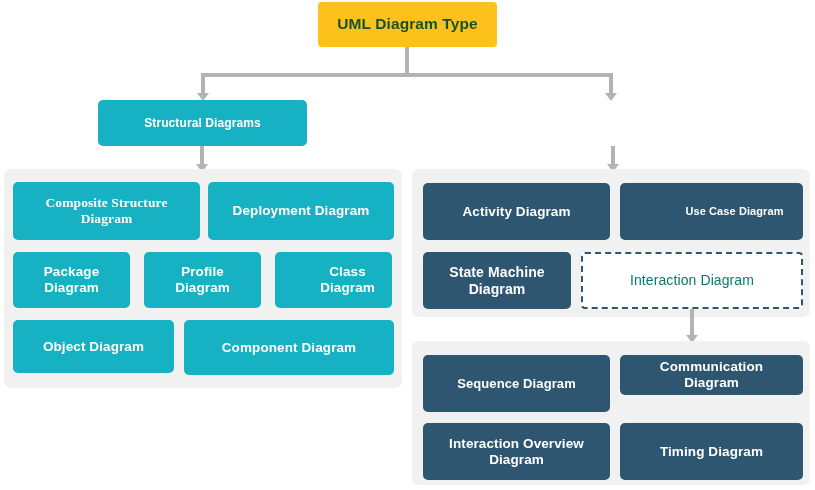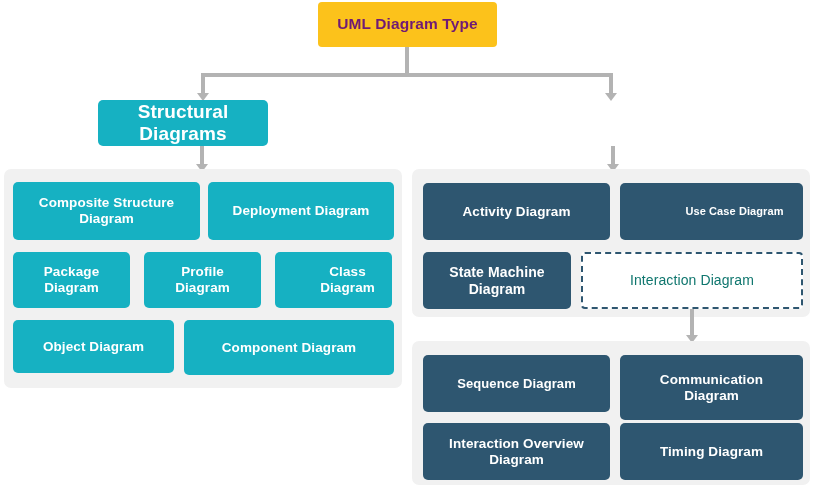--- a/index.html
+++ b/index.html
@@ -29,21 +29,21 @@
     text-align: center;
     border-radius: 5px;
     font-weight: bold;
     line-height: 1.18;
     color: #ffffff;
     white-space: pre-line;
     letter-spacing: 0.1px;
   }
   .node.root {
     background: #fcc21b;
-    color: #701a75;
+    color: #14532d;
     font-size: 15.5px;
     border-radius: 4px;
   }
   .node.teal { background: #16b1c2; }
   .node.navy { background: #2e5670; }
   .node.dashed {
     background: #ffffff;
     color: #0f766e;
     border: 2px dashed #2e5670;
     font-weight: normal;
@@ -75,30 +75,30 @@
 
   <div class="node root" style="left:318px; top:2px; width:179px; height:45px; font-size:15.5px;">UML Diagram Type</div>
 
   <div class="connector" style="left:405px; top:47px; width:4px; height:28px;"></div>
   <div class="connector" style="left:201px; top:73px; width:412px; height:4px;"></div>
   <div class="connector" style="left:201px; top:73px; width:4px; height:22px;"></div>
   <div class="arrow-head" style="left:197px; top:93px;"></div>
   <div class="connector" style="left:609px; top:73px; width:4px; height:22px;"></div>
   <div class="arrow-head" style="left:605px; top:93px;"></div>
 
-  <div class="node teal" style="left:98px; top:100px; width:170px; height:46px; font-size:19px;">Structural Diagrams</div>
+  <div class="node teal" style="left:98px; top:100px; width:209px; height:46px; font-size:12px;">Structural Diagrams</div>
 
   <div class="connector" style="left:200px; top:146px; width:4px; height:20px;"></div>
   <div class="arrow-head" style="left:196px; top:164px;"></div>
   <div class="connector" style="left:611px; top:146px; width:4px; height:20px;"></div>
   <div class="arrow-head" style="left:607px; top:164px;"></div>
 
   <div class="panel" style="left:4px; top:169px; width:398px; height:219px;"></div>
 
-  <div class="node teal" style="left:13px; top:182px; width:187px; height:58px; font-size:13.5px;">Composite Structure
+  <div class="node teal" style="left:13px; top:182px; width:187px; height:58px; font-size:13.5px;font-family:Liberation Serif, serif;">Composite Structure
 Diagram</div>
   <div class="node teal" style="left:208px; top:182px; width:186px; height:58px; font-size:13.5px;">Deployment Diagram</div>
 
   <div class="node teal" style="left:13px; top:252px; width:117px; height:56px; font-size:13.5px;">Package
 Diagram</div>
   <div class="node teal" style="left:144px; top:252px; width:117px; height:56px; font-size:13.5px;">Profile
 Diagram</div>
   <div class="node teal" style="left:275px; top:252px; width:117px; height:56px; font-size:13.5px;padding-left:28px;">Class
 Diagram</div>
 
@@ -113,20 +113,20 @@
   <div class="node navy" style="left:423px; top:252px; width:148px; height:57px; font-size:14px;">State Machine
 Diagram</div>
   <div class="node dashed" style="left:581px; top:252px; width:222px; height:57px; font-size:14px;">Interaction Diagram</div>
 
   <div class="connector" style="left:690px; top:309px; width:4px; height:28px;"></div>
   <div class="arrow-head" style="left:686px; top:335px;"></div>
 
   <div class="panel" style="left:412px; top:341px; width:398px; height:144px;"></div>
 
   <div class="node navy" style="left:423px; top:355px; width:187px; height:57px; font-size:13px;">Sequence Diagram</div>
-  <div class="node navy" style="left:620px; top:355px; width:183px; height:65px; font-size:13.5px;">Communication
+  <div class="node navy" style="left:620px; top:355px; width:183px; height:40px; font-size:13.5px;">Communication
 Diagram</div>
 
   <div class="node navy" style="left:423px; top:423px; width:187px; height:57px; font-size:13.5px;">Interaction Overview
 Diagram</div>
   <div class="node navy" style="left:620px; top:423px; width:183px; height:57px; font-size:13.5px;">Timing Diagram</div>
 
 </div>
 
 </body></html>

